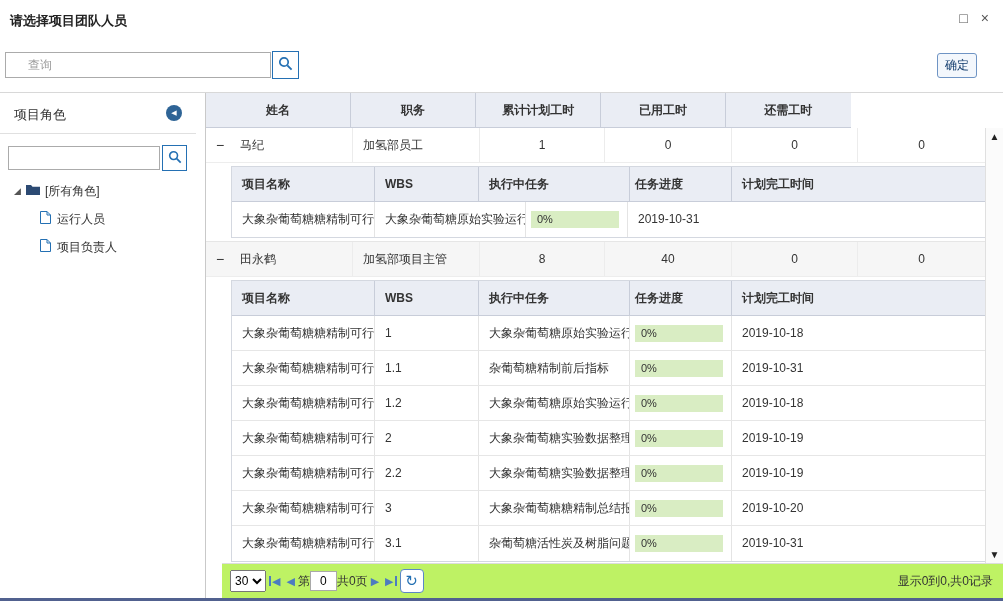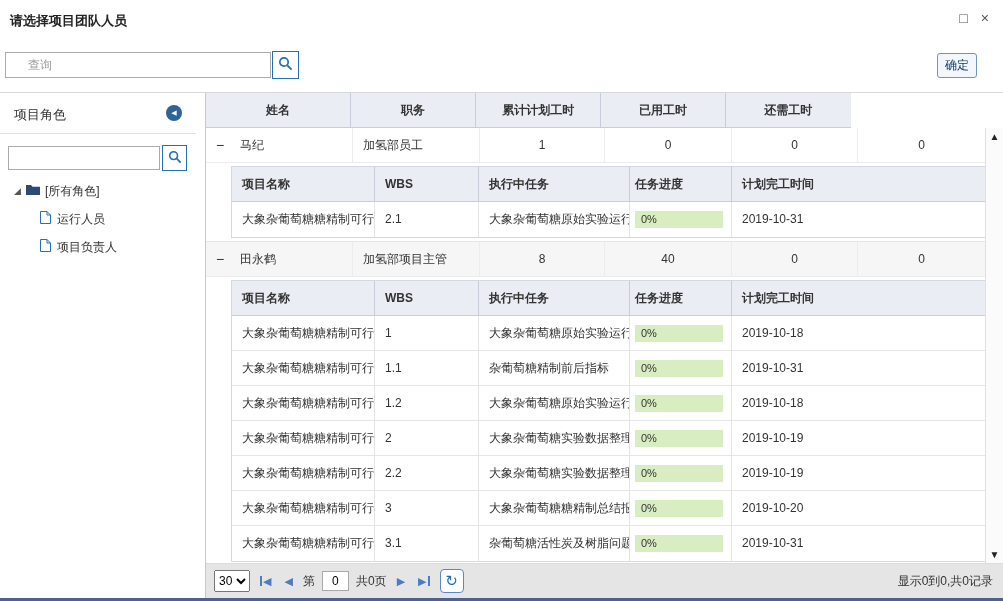--- a/index.html
+++ b/index.html
@@ -60,22 +60,22 @@
   .scell { line-height:34px; padding-left:10px; border-right:1px solid #e4e4e4; white-space:nowrap; overflow:hidden; }
   .shead .scell { font-weight:bold; border-right-color:#c8cdd9; }
   .scell:last-child { border-right:none; }
   .s1{width:143px} .s2{width:104px} .s3{width:151px} .s4{width:102px; padding-left:5px;} .s5{width:253px}
   .pbar { width:88px; height:17px; margin-top:9px; background:#d9edc3; line-height:17px; padding-left:6px; font-size:11px; color:#333; }
   
   .vscroll { position:absolute; top:35px; right:0; width:18px; bottom:35px; background:#fbfbfb; border-left:1px solid #e0e0e0; }
   .vs-up, .vs-down { position:absolute; left:0; width:100%; text-align:center; font-size:10px; color:#222; cursor:pointer; }
   .vs-up { top:3px; } .vs-down { bottom:3px; }
   
-  .pager { position:absolute; left:0; right:0; bottom:0; height:35px; border-top:1px solid #dcdcdc; background:#e5e5e5;
-    display:flex; align-items:center; padding:0 8px; gap:7px; }
+  .pager { position:absolute; left:16px; right:0; bottom:0; height:35px; border-top:1px solid #dcdcdc; background:#bef264;
+    display:flex; align-items:center; padding:0 8px; }
   .pg-select { height:22px; font:inherit; }
   .pg-btn { color:#4d7cc0; cursor:pointer; display:inline-flex; align-items:center; font-size:11px; padding:0 3px; }
   .pg-bar { width:2px; height:10px; background:#4d7cc0; display:inline-block; }
   .pg-btn .pg-bar.left { margin-right:1px; } .pg-btn .pg-bar.right { margin-left:1px; }
   .pg-text { color:#333; }
   .pg-input { width:27px; height:20px; border:1px solid #a9a9a9; text-align:center; font:inherit; }
   .refresh-btn { width:24px; height:24px; border:1px solid #5b87c5; border-radius:4px; color:#2470b3; background:#fff;
     display:inline-flex; align-items:center; justify-content:center; font-size:15px; cursor:pointer; }
   .pg-summary { margin-left:auto; color:#333; padding-right:2px; }
 </style>
@@ -178,21 +178,20 @@
         <div class="subtable">
           <div class="srow shead">
             <div class="scell s1">项目名称</div>
             <div class="scell s2">WBS</div>
             <div class="scell s3">执行中任务</div>
             <div class="scell s4">任务进度</div>
             <div class="scell s5">计划完工时间</div>
           </div>
           <div class="srow">
             <div class="scell s1">大象杂葡萄糖糖精制可行性</div>
-            <div class="scell s2">2.1</div>
             <div class="scell s3">大象杂葡萄糖原始实验运行</div>
             <div class="scell s4">
                 <div class="pbar">0%</div>
               </div>
             <div class="scell s5">2019-10-31</div>
           </div>
         </div>
       </div>
 
       <div class="group">

